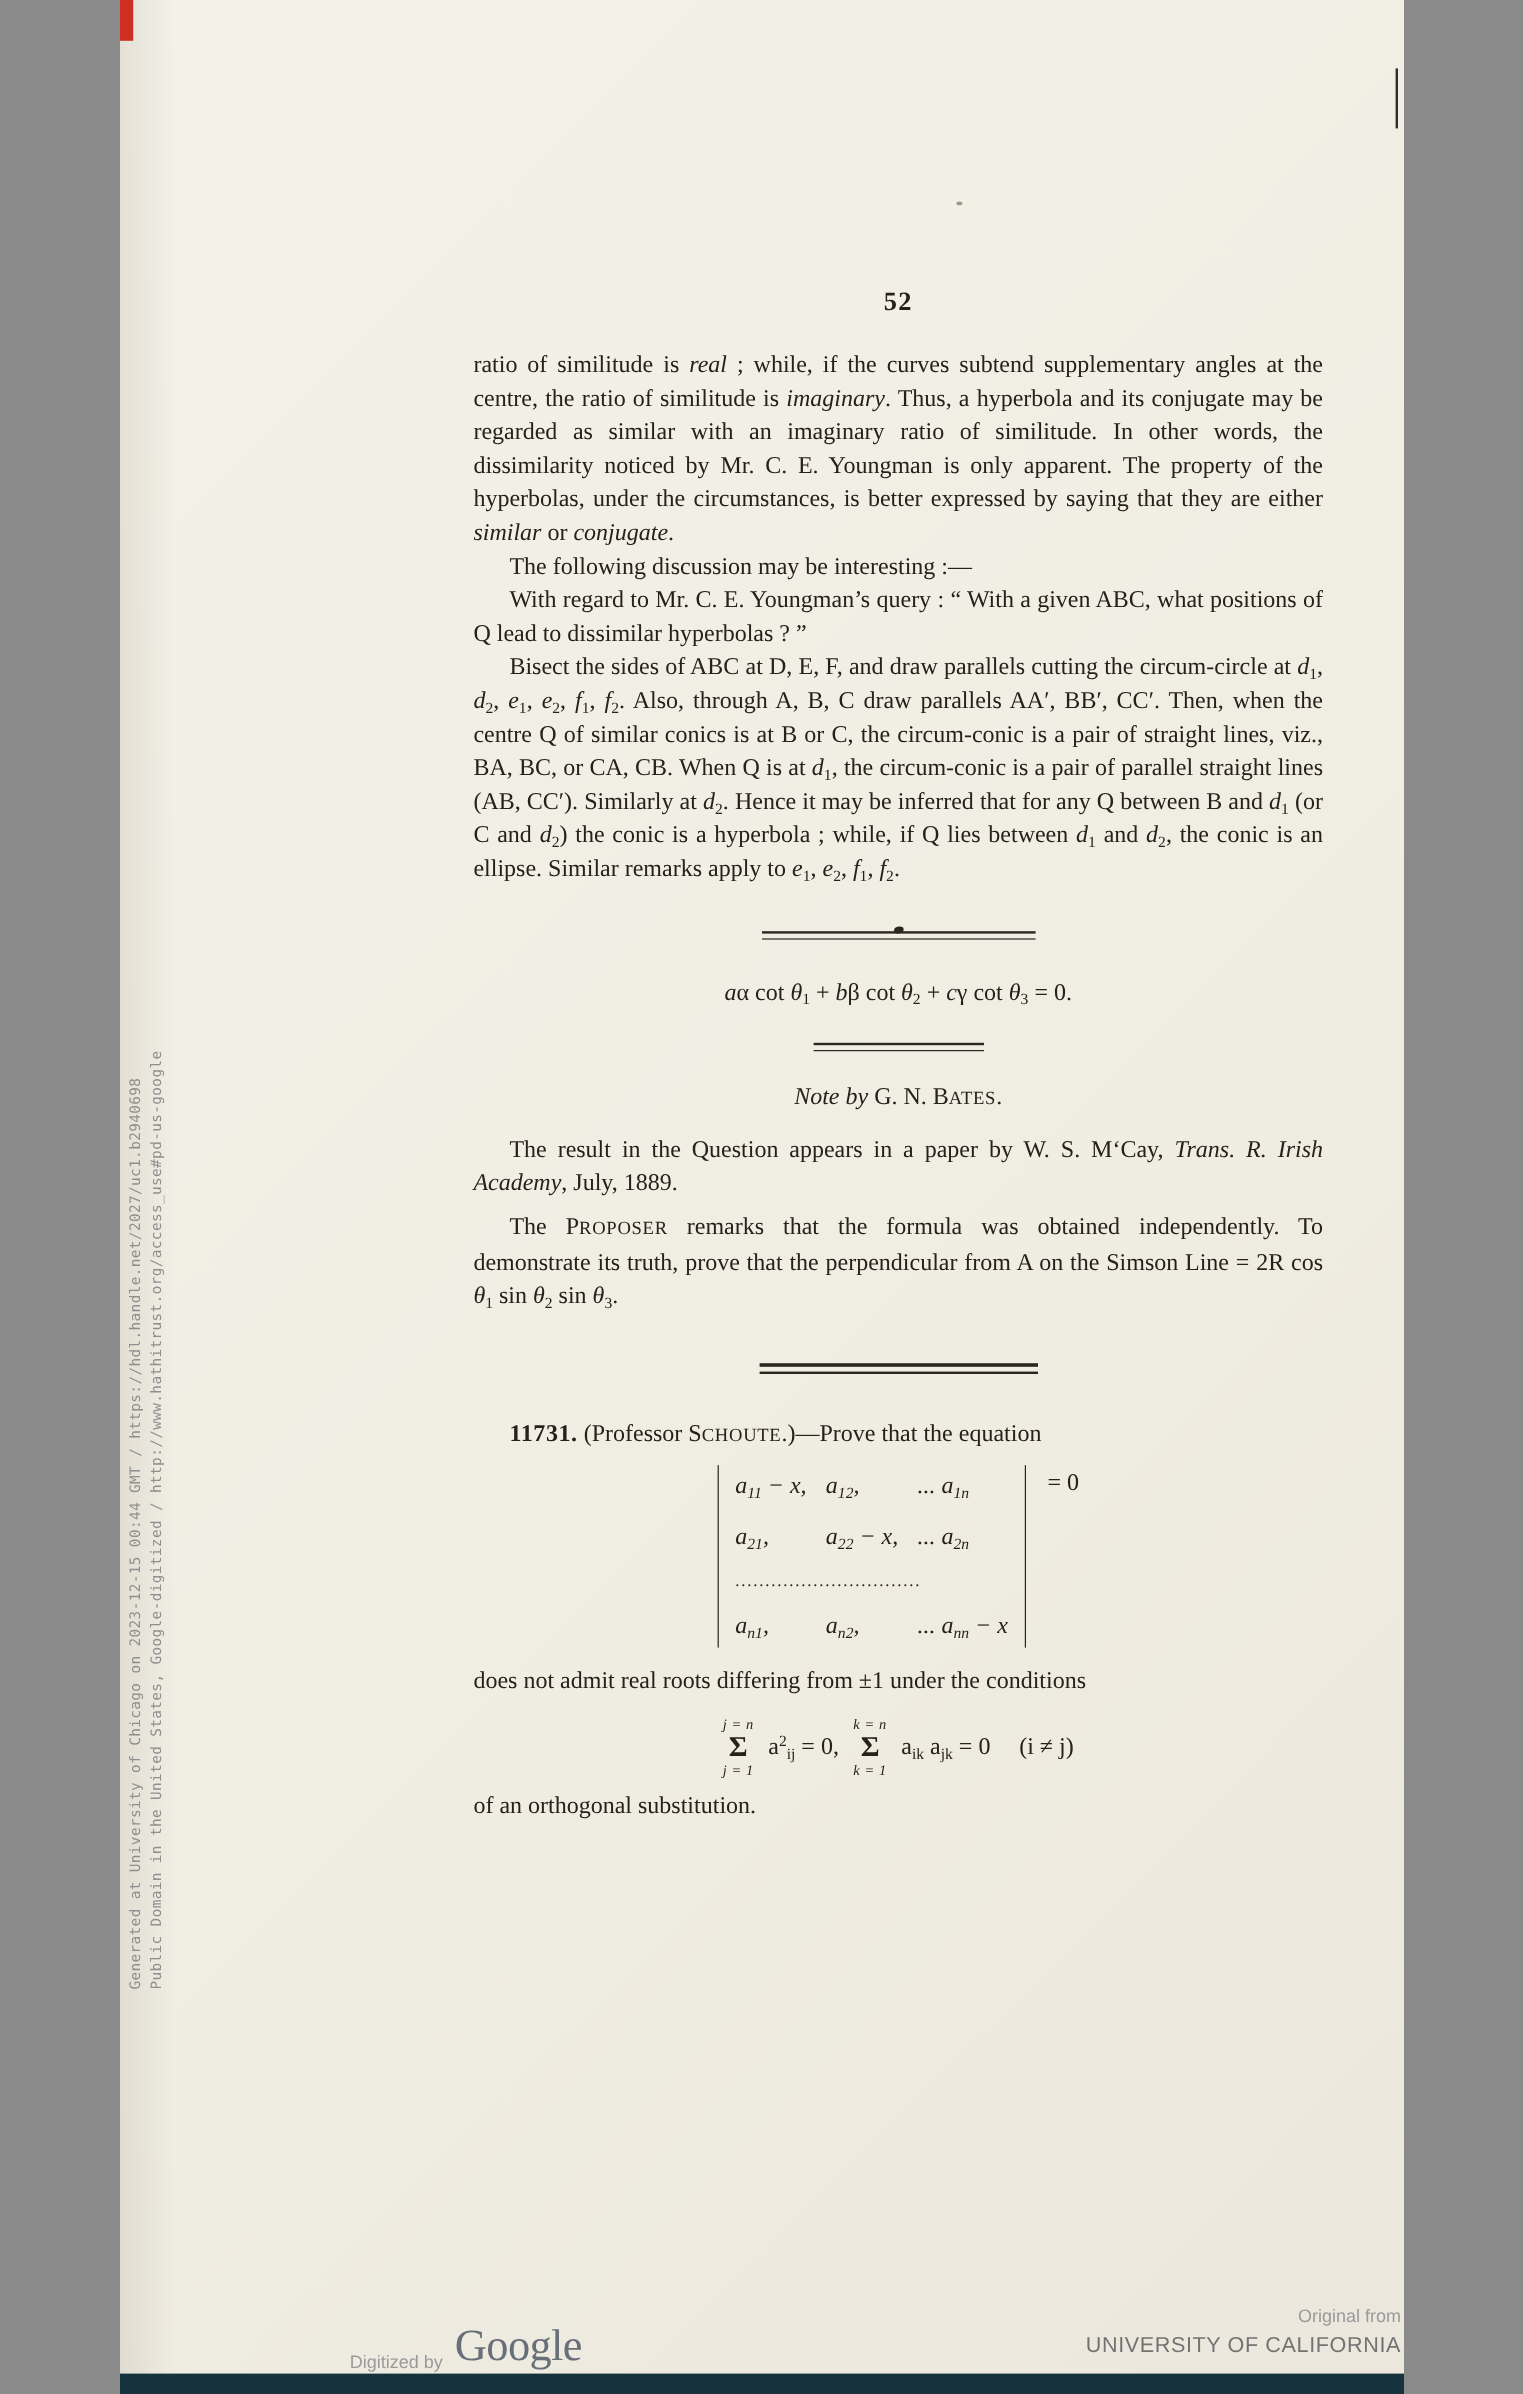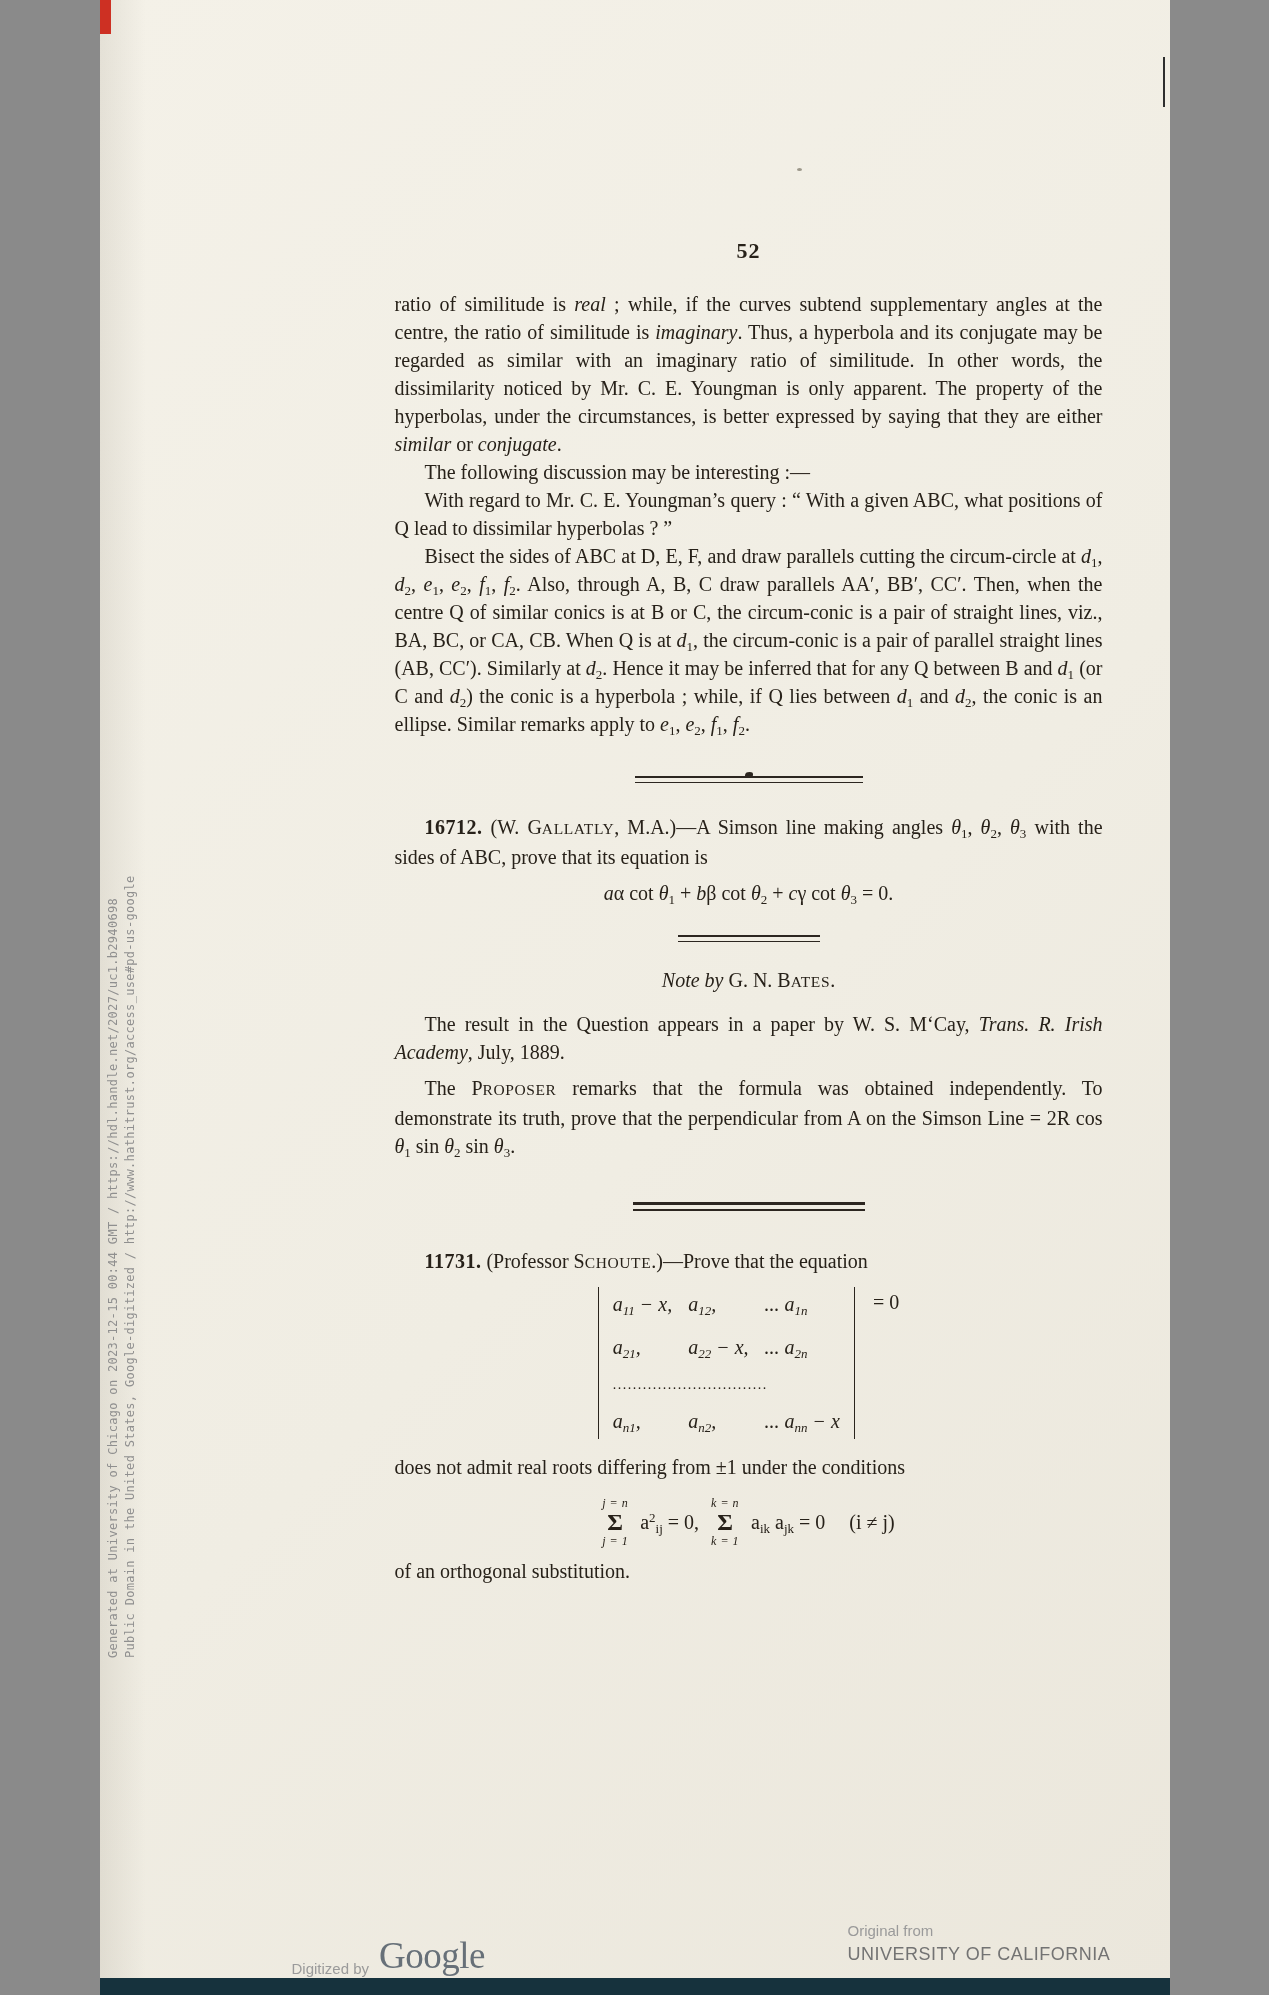--- a/index.html
+++ b/index.html
@@ -66,21 +66,21 @@
   .sum-line{display:flex;justify-content:center;align-items:center;gap:12px;margin:16px 0 10px;font-size:20px;}
   .sum-stack{display:inline-flex;flex-direction:column;align-items:center;line-height:1;}
   .lim{font-size:12px;font-style:italic;letter-spacing:.5px;}
   .sigma{font-size:24px;font-weight:bold;margin:1px 0;line-height:1;}
   .sum-tail{margin-left:12px;}
 
   
   .footer-digitized{position:absolute;left:192px;top:1934px;display:flex;align-items:flex-end;gap:10px;}
   .dig-label{font-family:"Liberation Sans","DejaVu Sans",sans-serif;font-size:15px;color:#9a9a9a;}
   .google-logo{font-family:"Liberation Serif","DejaVu Serif",serif;font-size:37px;color:#677078;letter-spacing:-.5px;}
-  .footer-original{position:absolute;left:748px;top:1922px;width:320px;text-align:left;font-family:"Liberation Sans","DejaVu Sans",sans-serif;}
+  .footer-original{position:absolute;left:748px;top:1922px;width:320px;text-align:right;font-family:"Liberation Sans","DejaVu Sans",sans-serif;}
   .orig-from{font-size:15px;color:#9a9a9a;margin-bottom:5px;}
   .univ{font-size:18px;color:#737373;letter-spacing:.5px;}
   .bottom-bar{position:absolute;left:0;bottom:0;width:100%;height:17px;background:#16323d;}
 </style>
 </head>
 <body>
 
 <div class="page">
 
   <div class="edge-shade"></div>
@@ -97,21 +97,20 @@
 
     <p class="para">ratio of similitude is <i>real</i> ; while, if the curves subtend supplementary angles at the centre, the ratio of similitude is <i>imaginary</i>.  Thus, a hyperbola and its conjugate may be regarded as similar with an imaginary ratio of similitude.  In other words, the dissimilarity noticed by Mr. C. E. Youngman is only apparent.  The property of the hyperbolas, under the circumstances, is better expressed by saying that they are either <i>similar</i> or <i>conjugate</i>.</p>
     <p class="para indent">The following discussion may be interesting :—</p>
     <p class="para indent">With regard to Mr. C. E. Youngman’s query :  “ With a given ABC, what positions of Q lead to dissimilar hyperbolas ? ”</p>
     <p class="para indent">Bisect the sides of ABC at D, E, F, and draw parallels cutting the circum-circle at <i>d</i><sub>1</sub>, <i>d</i><sub>2</sub>, <i>e</i><sub>1</sub>, <i>e</i><sub>2</sub>, <i>f</i><sub>1</sub>, <i>f</i><sub>2</sub>.  Also, through A, B, C draw parallels AA′, BB′, CC′.  Then, when the centre Q of similar conics is at B or C, the circum-conic is a pair of straight lines, viz., BA, BC, or CA, CB.  When Q is at <i>d</i><sub>1</sub>, the circum-conic is a pair of parallel straight lines (AB, CC′).  Similarly at <i>d</i><sub>2</sub>.  Hence it may be inferred that for any Q between B and <i>d</i><sub>1</sub> (or C and <i>d</i><sub>2</sub>) the conic is a hyperbola ; while, if Q lies between <i>d</i><sub>1</sub> and <i>d</i><sub>2</sub>, the conic is an ellipse.  Similar remarks apply to <i>e</i><sub>1</sub>, <i>e</i><sub>2</sub>, <i>f</i><sub>1</sub>, <i>f</i><sub>2</sub>.</p>
 
     <div class="divider d1">
       <span class="blob"></span>
     </div>
 
-    <p class="para indent"><b class="qnum">16712.</b> <span>(W. G<span class="caps-sm">ALLATLY</span>, M.A.)—A Simson line making angles <i>θ</i><sub>1</sub>, <i>θ</i><sub>2</sub>, <i>θ</i><sub>3</sub> with the sides of ABC, prove that its equation is</span></p>
     <p class="equation"><i>a</i>α cot <i>θ</i><sub>1</sub> + <i>b</i>β cot <i>θ</i><sub>2</sub> + <i>c</i>γ cot <i>θ</i><sub>3</sub> = 0.</p>
 
     <div class="divider d2"></div>
 
     <p class="note-head"><i>Note by</i> G. N. B<span class="caps-sm">ATES</span>.</p>
     <p class="para indent">The result in the Question appears in a paper by W. S. M‘Cay, <i>Trans. R. Irish Academy</i>, July, 1889.</p>
     <p class="para indent mt8">The P<span class="caps-sm">ROPOSER</span> remarks that the formula was obtained independently. To demonstrate its truth, prove that the perpendicular from A on the Simson Line = 2R cos <i>θ</i><sub>1</sub> sin <i>θ</i><sub>2</sub> sin <i>θ</i><sub>3</sub>.</p>
 
     <div class="divider d3"></div>
 

